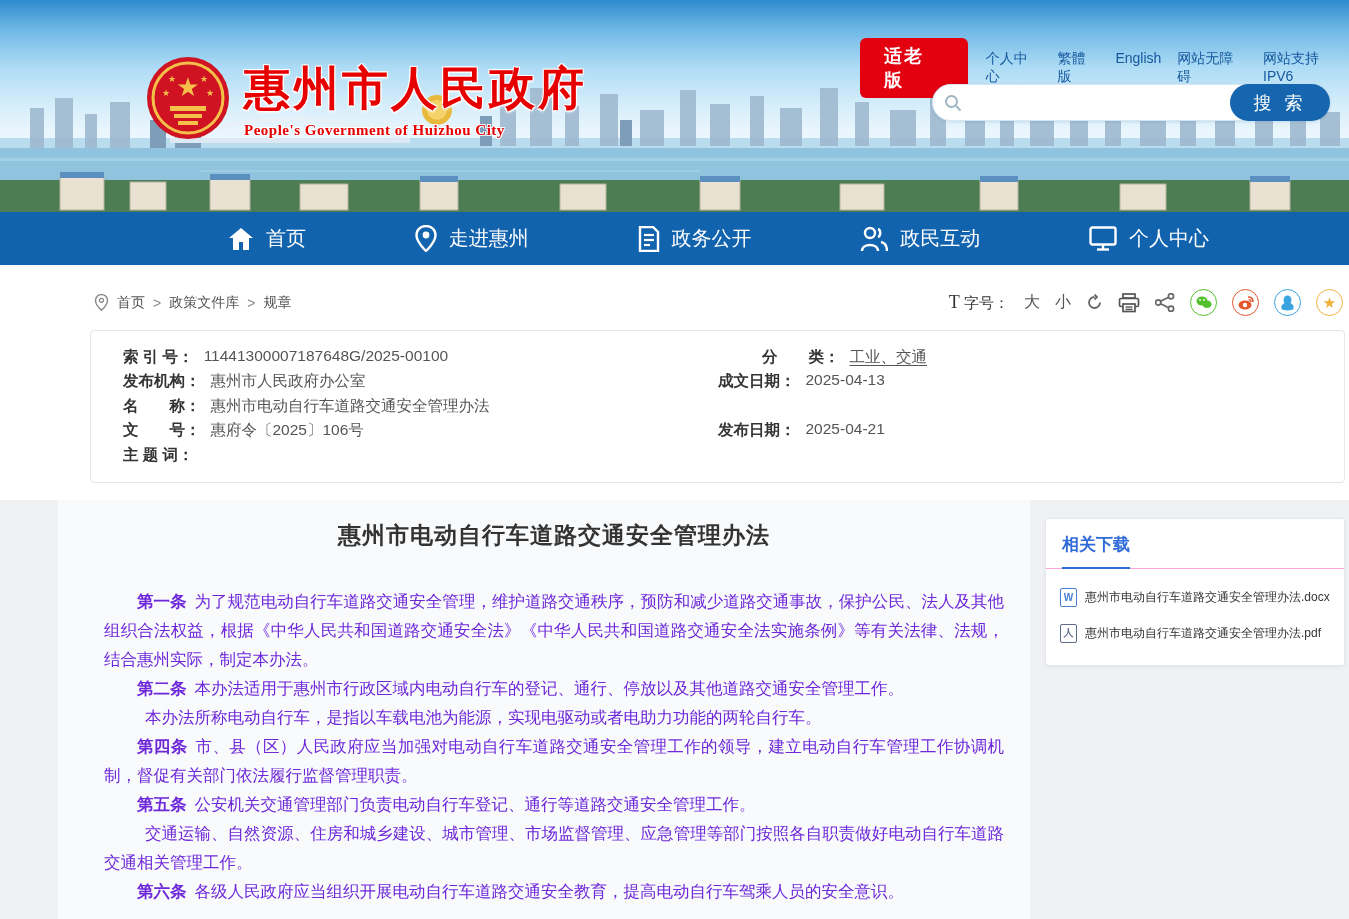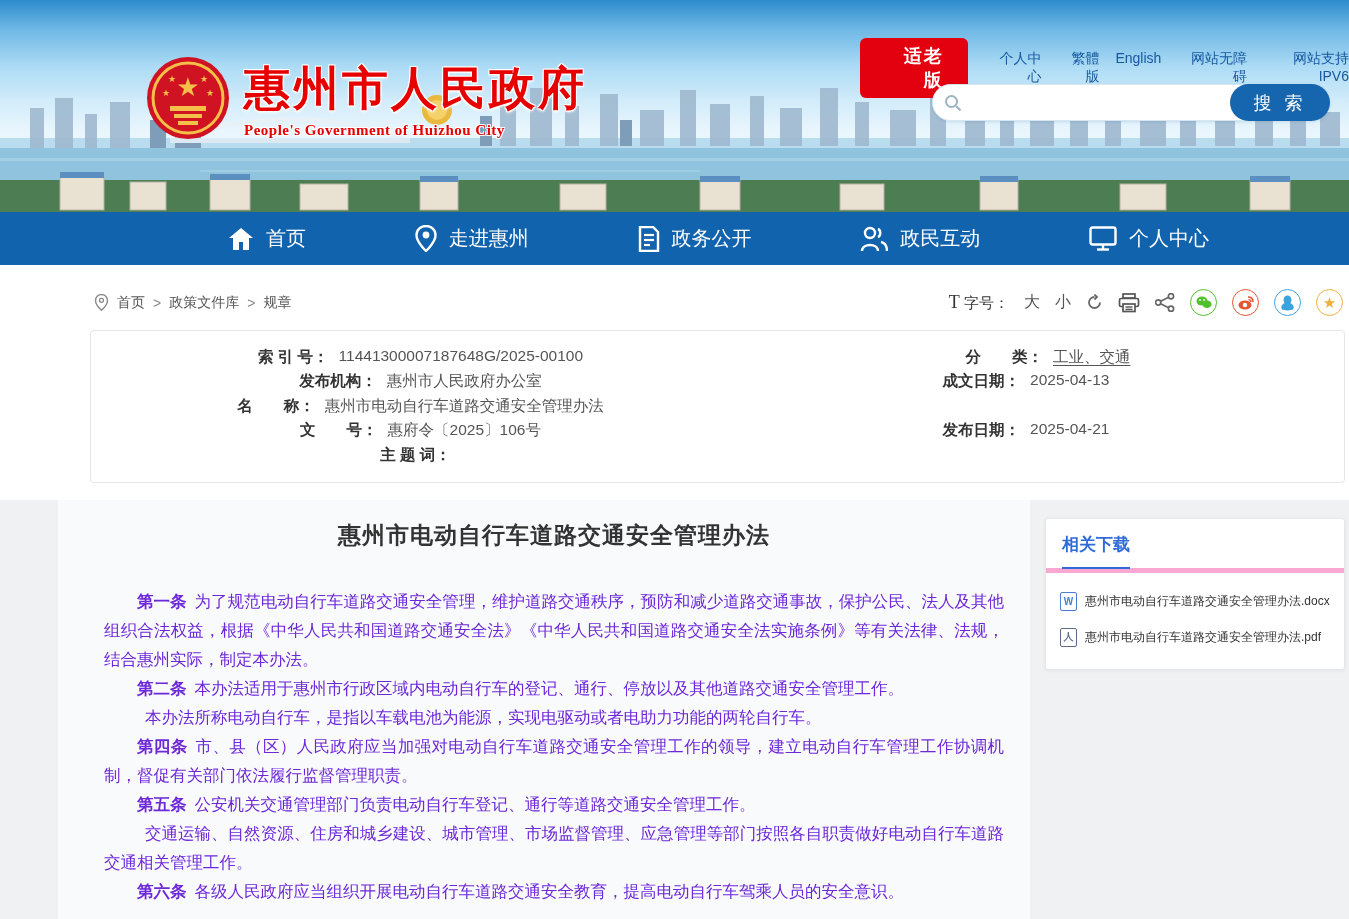--- a/index.html
+++ b/index.html
@@ -4,21 +4,21 @@
 <style>
   * { margin:0; padding:0; box-sizing:border-box; }
   html,body { width:1349px; height:919px; overflow:hidden; background:#fff;
               font-family:"Liberation Sans", sans-serif; }
 
   
   .header { position:relative; height:212px;
     background:linear-gradient(180deg,#2e8ccd 0%,#6fb8e6 14%,#aedcf5 32%,#d3ecfa 48%,#e9f6fd 62%,#eef8fd 100%); }
   .banner-art { position:absolute; left:0; bottom:0; width:1349px; height:132px; }
 
-  .topbar { position:absolute; top:38px; left:860px; right:0; display:flex; align-items:center; gap:18px;text-align:right; }
+  .topbar { position:absolute; top:38px; left:860px; right:0; display:flex; align-items:center; gap:18px; }
   .elder-btn { background:#e3000f; color:#fff; font-size:18px; font-weight:bold;
     padding:6px 24px; border-radius:6px; letter-spacing:2px; cursor:pointer; }
   .top-links { display:flex; gap:16px; }
   .top-links a { color:#15589e; font-size:14px; text-decoration:none; cursor:pointer; }
 
   .logo { position:absolute; left:146px; top:56px; display:flex; align-items:center; gap:14px; cursor:pointer; }
   .logo-text .cn { font-size:46px; font-weight:bold; color:#e60000; letter-spacing:3px;
     font-family:Liberation Serif, serif;
     text-shadow:-1px -1px 0 #fff,1px -1px 0 #fff,-1px 1px 0 #fff,1px 1px 0 #fff,0 2px 3px rgba(255,255,255,.8); }
   .logo-text .en { font-size:15px; font-weight:bold; color:#e60000; margin-top:2px;
@@ -57,38 +57,38 @@
   .circ.wechat { border:1.5px solid #52c02c; color:#52c02c; }
   .circ.weibo  { border:1.5px solid #e6562d; color:#e6562d; }
   .circ.qq     { border:1.5px solid #3aa4e0; color:#3aa4e0; }
   .circ.star   { border:1.5px solid #f0b13c; color:#f0b13c; font-size:15px; }
 
   .meta-box { border:1px solid #e4e6e9; border-radius:4px; padding:14px 10px 14px 32px;
     display:flex; font-size:15.5px; }
   .meta-col { display:grid; grid-template-rows:repeat(5,24.5px); align-items:center; }
   .meta-col.left { width:595px; }
   .meta-col.right { flex:1; }
-  .meta-row { display:flex; white-space:nowrap;justify-content:center; }
+  .meta-row { display:flex; white-space:nowrap; }
   .meta-row b { color:#333; font-weight:bold; margin-right:10px; }
   .meta-row .val { color:#555; }
   .meta-row .val.linky { text-decoration:underline; text-underline-offset:3px; cursor:pointer; }
 
   
   .lower { position:relative; margin-top:17px; height:422px; background:#f0f1f3; overflow:hidden; }
   .doc-panel { position:absolute; left:58px; top:0; width:972px; height:100%;
     background:#f9fafc; padding:20px 26px 0 46px; }
   .doc-title { text-align:center; font-family:"Liberation Serif", serif; font-weight:bold;
     font-size:23px; color:#333; letter-spacing:1px; margin-bottom:36px; }
   .doc-body p { font-size:16.5px; color:#6d28d9; line-height:29px; text-indent:2em; text-align:justify; }
   .doc-body .lead { font-weight:bold; margin-right:8px; }
 
   .sidebar { position:absolute; left:1045px; top:18px; width:300px; }
   .dl-box { background:#fff; border:1px solid #e5e7ea; border-radius:3px;
     box-shadow:0 1px 4px rgba(0,0,0,.06); }
-  .dl-head { border-bottom:5px solid #f9a8d4; padding:14px 16px 0; }
+  .dl-head { border-bottom:1px solid #f9a8d4; padding:14px 16px 0; }
   .dl-head span { display:inline-block; color:#2f6bd8; font-weight:bold; font-size:17px;
     border-bottom:2px solid #2f6bd8; padding-bottom:11px; margin-bottom:-1px; }
   .dl-list { padding:16px 14px 16px; }
   .dl-item { display:flex; gap:8px; margin-bottom:12px; cursor:pointer; }
   .dl-item:last-child { margin-bottom:4px; }
   .dl-item .fic { flex:0 0 17px; height:19px; margin-top:3px; border-radius:2px;
     display:grid; place-items:center; font-size:10px; font-weight:bold; }
   .dl-item .fic.docx { border:1.5px solid #4a7fd0; color:#4a7fd0; }
   .dl-item .fic.pdf  { border:1.5px solid #5d6b86; color:#5d6b86; }
   .dl-item .fname { font-size:12px; color:#333; line-height:24px; }

